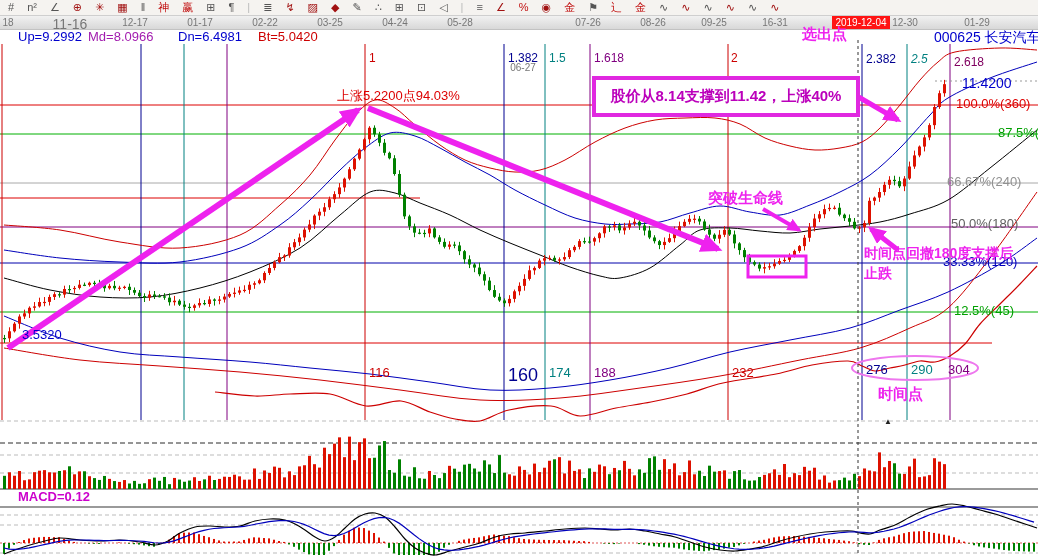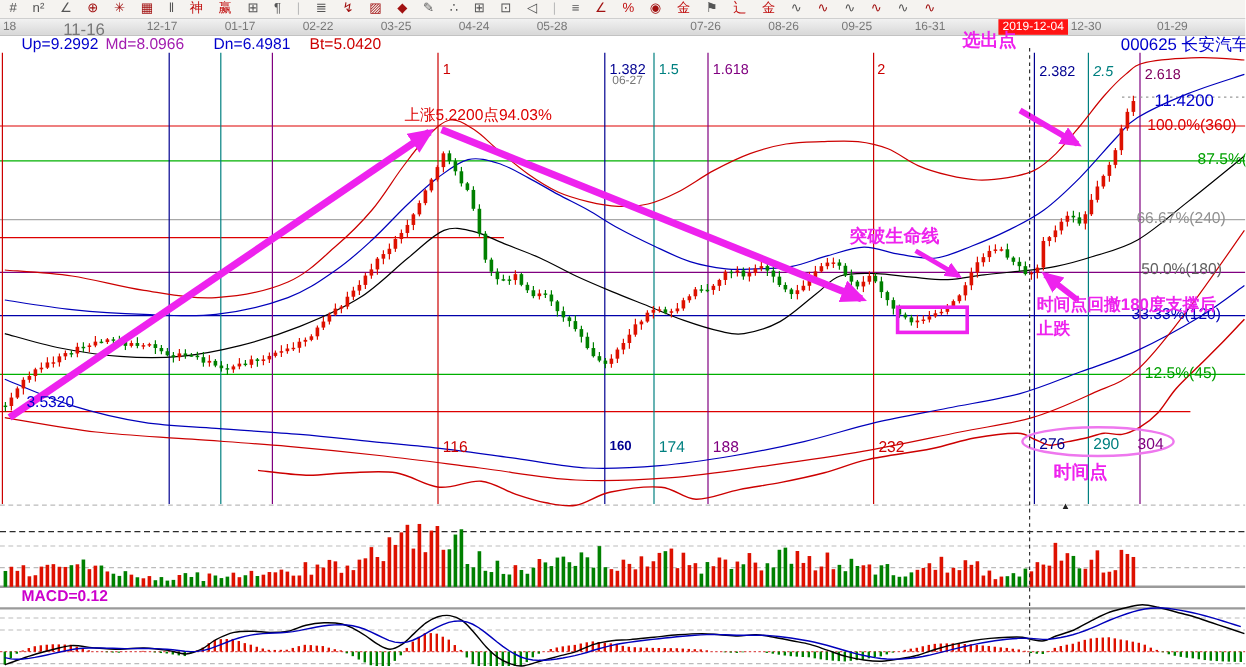--- a/index.html
+++ b/index.html
@@ -884,20 +884,23 @@
       <text x="884" y="424" font-size="8" fill="#222222">▲</text>
       <line x1="858" y1="40" x2="858" y2="556" stroke="#333" stroke-width="1" stroke-dasharray="3 3"></line>
     </svg>
 
   <div id="labels">
     <span class="irow" style="left:18px;color:#0000cc">Up=9.2992</span>
     <span class="irow" style="left:88px;color:#a21caf">Md=8.0966</span>
     <span class="irow" style="left:178px;color:#0000cc">Dn=6.4981</span>
     <span class="irow" style="left:258px;color:#cc0000">Bt=5.0420</span>
     <span class="irow" style="left:934px;color:#0000cc;font-size:14px">000625  长安汽车</span>
+    <div id="support-box" style="left: 592px; top: 76px; width: 260px; height: 33px; border: 4px solid rgb(224, 40, 224); color: rgb(187, 0, 187); font-size: 15px;">
+      <span>股价从8.14支撑到11.42，上涨40%</span>
+    </div>
   <div class="tlabel" style="left: 8px; top: 17px; transform: translateX(-50%); font-size: 10px; color: rgb(119, 119, 119);">18</div>
       <div class="tlabel" style="left: 70px; top: 17px; transform: translateX(-50%); font-size: 14px; color: rgb(119, 119, 119);">11-16</div>
       <div class="tlabel" style="left: 135px; top: 17px; transform: translateX(-50%); font-size: 10px; color: rgb(119, 119, 119);">12-17</div>
       <div class="tlabel" style="left: 200px; top: 17px; transform: translateX(-50%); font-size: 10px; color: rgb(119, 119, 119);">01-17</div>
       <div class="tlabel" style="left: 265px; top: 17px; transform: translateX(-50%); font-size: 10px; color: rgb(119, 119, 119);">02-22</div>
       <div class="tlabel" style="left: 330px; top: 17px; transform: translateX(-50%); font-size: 10px; color: rgb(119, 119, 119);">03-25</div>
       <div class="tlabel" style="left: 395px; top: 17px; transform: translateX(-50%); font-size: 10px; color: rgb(119, 119, 119);">04-24</div>
       <div class="tlabel" style="left: 460px; top: 17px; transform: translateX(-50%); font-size: 10px; color: rgb(119, 119, 119);">05-28</div>
       <div class="tlabel" style="left: 523px; top: 17px; transform: translateX(-50%); font-size: 10px; color: rgb(119, 119, 119); margin-top: 45px;">06-27</div>
       <div class="tlabel" style="left: 588px; top: 17px; transform: translateX(-50%); font-size: 10px; color: rgb(119, 119, 119);">07-26</div>
@@ -915,21 +918,21 @@
       <div class="tlabel" style="left: 954px; top: 304px; font-size: 13px; color: rgb(0, 160, 0);">12.5%(45)</div>
       <div class="tlabel" style="left: 369px; top: 52px; font-size: 12px; color: rgb(204, 0, 0);">1</div>
       <div class="tlabel" style="left: 508px; top: 52px; font-size: 12px; color: rgb(0, 0, 144);">1.382</div>
       <div class="tlabel" style="left: 549px; top: 52px; font-size: 12px; color: rgb(0, 128, 128);">1.5</div>
       <div class="tlabel" style="left: 594px; top: 52px; font-size: 12px; color: rgb(128, 0, 128);">1.618</div>
       <div class="tlabel" style="left: 731px; top: 52px; font-size: 12px; color: rgb(204, 0, 0);">2</div>
       <div class="tlabel" style="left: 866px; top: 53px; font-size: 12px; color: rgb(0, 0, 144);">2.382</div>
       <div class="tlabel" style="left: 911px; top: 53px; font-size: 12px; color: rgb(0, 128, 128); font-style: italic;">2.5</div>
       <div class="tlabel" style="left: 954px; top: 56px; font-size: 12px; color: rgb(128, 0, 96);">2.618</div>
       <div class="tlabel" style="left: 369px; top: 366px; font-size: 13px; color: rgb(204, 0, 0);">116</div>
-      <div class="tlabel" style="left: 508px; top: 366px; font-size: 11px; color: rgb(0, 0, 144); font-weight: bold;">160</div>
+      <div class="tlabel" style="left: 508px; top: 366px; font-size: 18px; color: rgb(0, 0, 144);">160</div>
       <div class="tlabel" style="left: 549px; top: 366px; font-size: 13px; color: rgb(0, 128, 128);">174</div>
       <div class="tlabel" style="left: 594px; top: 366px; font-size: 13px; color: rgb(128, 0, 128);">188</div>
       <div class="tlabel" style="left: 732px; top: 366px; font-size: 13px; color: rgb(204, 0, 0);">232</div>
       <div class="tlabel" style="left: 866px; top: 363px; font-size: 13px; color: rgb(0, 0, 144);">276</div>
       <div class="tlabel" style="left: 911px; top: 363px; font-size: 13px; color: rgb(0, 128, 128);">290</div>
       <div class="tlabel" style="left: 948px; top: 363px; font-size: 13px; color: rgb(128, 0, 128);">304</div>
       <div class="tlabel" style="left: 337px; top: 89px; font-size: 13px; color: rgb(221, 0, 0);">上涨5.2200点94.03%</div>
       <div class="tlabel" style="left: 708px; top: 190px; font-size: 15px; color: rgb(238, 34, 238); font-weight: bold;">突破生命线</div>
       <div class="tlabel" style="left: 864px; top: 246px; font-size: 14px; color: rgb(238, 34, 238); font-weight: bold;">时间点回撤180度支撑后</div>
       <div class="tlabel" style="left: 864px; top: 266px; font-size: 14px; color: rgb(238, 34, 238); font-weight: bold;">止跌</div>

